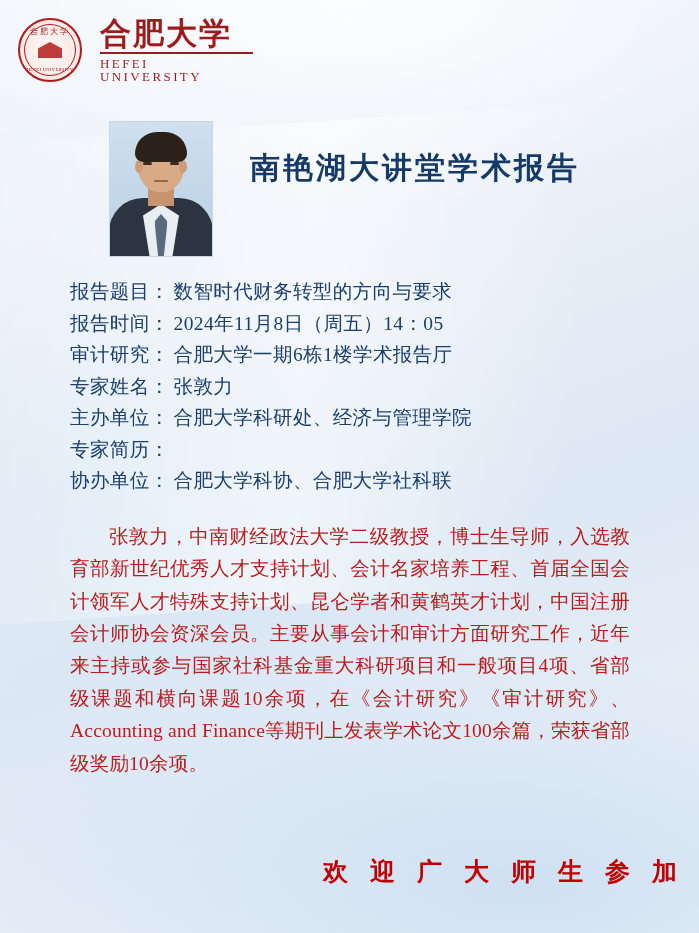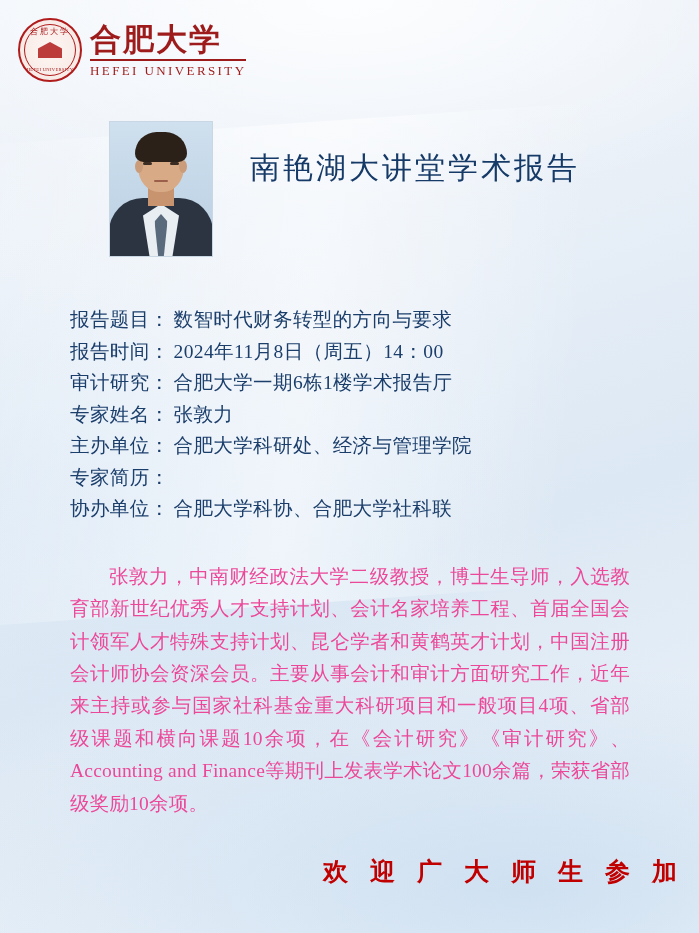--- a/index.html
+++ b/index.html
@@ -37,21 +37,21 @@
 
   
   .logo {
     position: absolute;
     left: 18px;
     top: 14px;
     width: 235px;
     height: 72px;
     display: flex;
     align-items: center;
-    gap: 8px;
+    gap: 18px;
   }
   .logo-seal {
     width: 60px;
     height: 60px;
     border-radius: 50%;
     border: 2px solid #b01b1b;
     position: relative;
     flex: none;
     background: radial-gradient(circle at 50% 50%, #fdf5f2 0%, #f6e7e2 100%);
   }
@@ -226,29 +226,29 @@
   .main-title {
     position: absolute;
     left: 250px;
     top: 150px;
     width: 430px;
     font-family: "DejaVu Serif", serif;
     font-size: 30px;
     letter-spacing: 3px;
     color: #153a67;
     line-height: 1.2;
+    font-weight: bold;
   }
 
   
   .info {
     position: absolute;
     left: 70px;
     top: 276px;
     width: 575px;
-    margin-top: 28px;
   }
   .info-row {
     display: flex;
     align-items: baseline;
     font-size: 19.5px;
     line-height: 1.62;
     color: #1b3e6b;
     letter-spacing: 0.4px;
     white-space: nowrap;
   }
@@ -260,25 +260,24 @@
   }
 
   
   .bio {
     position: absolute;
     left: 70px;
     top: 521px;
     width: 560px;
     font-size: 19.5px;
     line-height: 1.66;
-    color: #ec4899;
+    color: #b91c1c;
     text-align: justify;
     text-indent: 39px;
     letter-spacing: 0.2px;
-    margin-top: 40px;
   }
 
   
   .footer {
     position: absolute;
     left: 0;
     right: 0;
     top: 855px;
     text-align: right;
     font-family: "DejaVu Serif", serif;
@@ -324,21 +323,21 @@
 
 <div class="main-title">南艳湖大讲堂学术报告</div>
 
 <div class="info">
   <div class="info-row">
     <span class="info-label">报告题目：</span>
     <span class="info-value">数智时代财务转型的方向与要求</span>
   </div>
   <div class="info-row">
     <span class="info-label">报告时间：</span>
-    <span class="info-value">2024年11月8日（周五）14：00</span>
+    <span class="info-value">2024年11月8日（周五）14：05</span>
   </div>
   <div class="info-row">
     <span class="info-label">审计研究：</span>
     <span class="info-value">合肥大学一期6栋1楼学术报告厅</span>
   </div>
   <div class="info-row">
     <span class="info-label">专家姓名：</span>
     <span class="info-value">张敦力</span>
   </div>
   <div class="info-row">

